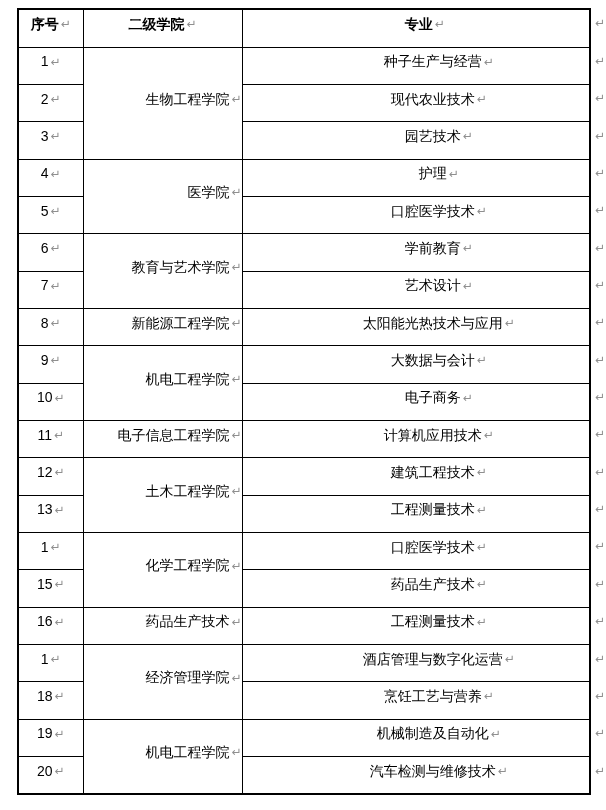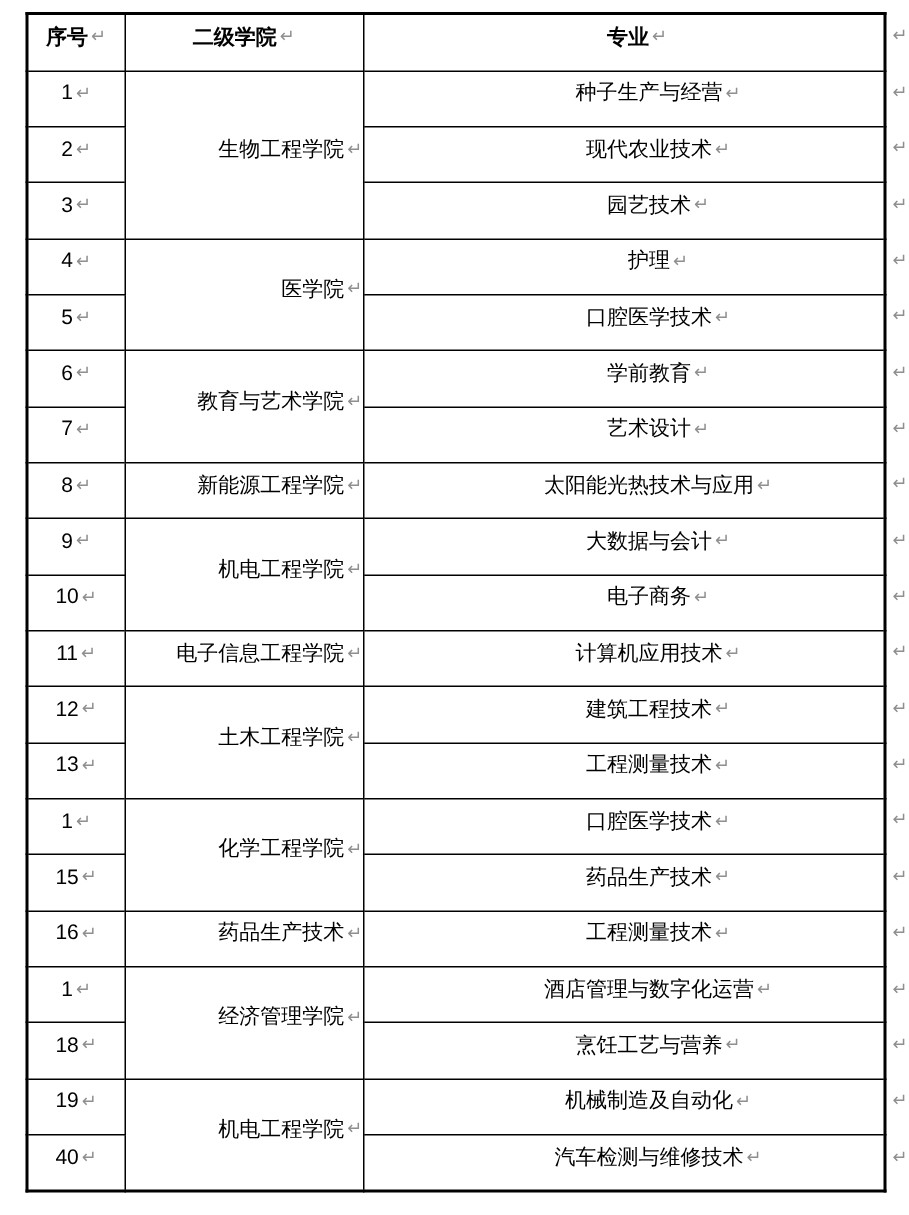--- a/index.html
+++ b/index.html
@@ -152,21 +152,21 @@
       <tr>
         <td class="c-no"><span class="txt">18</span><span class="mark">↵</span></td>
         <td class="c-major"><span class="txt">烹饪工艺与营养</span><span class="mark">↵</span></td>
       </tr>
       <tr>
         <td class="c-no"><span class="txt">19</span><span class="mark">↵</span></td>
         <td class="c-college" rowspan="2"><span class="txt">机电工程学院</span><span class="mark">↵</span></td>
         <td class="c-major"><span class="txt">机械制造及自动化</span><span class="mark">↵</span></td>
       </tr>
       <tr>
-        <td class="c-no"><span class="txt">40</span><span class="mark">↵</span></td>
+        <td class="c-no"><span class="txt">20</span><span class="mark">↵</span></td>
         <td class="c-major"><span class="txt">汽车检测与维修技术</span><span class="mark">↵</span></td>
       </tr>
     </tbody>
 </table>
 
 <div class="rowmark" style="left: 595px; top: 17px;">↵</div>
 <div class="rowmark" style="left: 595px; top: 55px;">↵</div>
 <div class="rowmark" style="left: 595px; top: 92.3438px;">↵</div>
 <div class="rowmark" style="left: 595px; top: 129.688px;">↵</div>
 <div class="rowmark" style="left: 595px; top: 167.031px;">↵</div>

